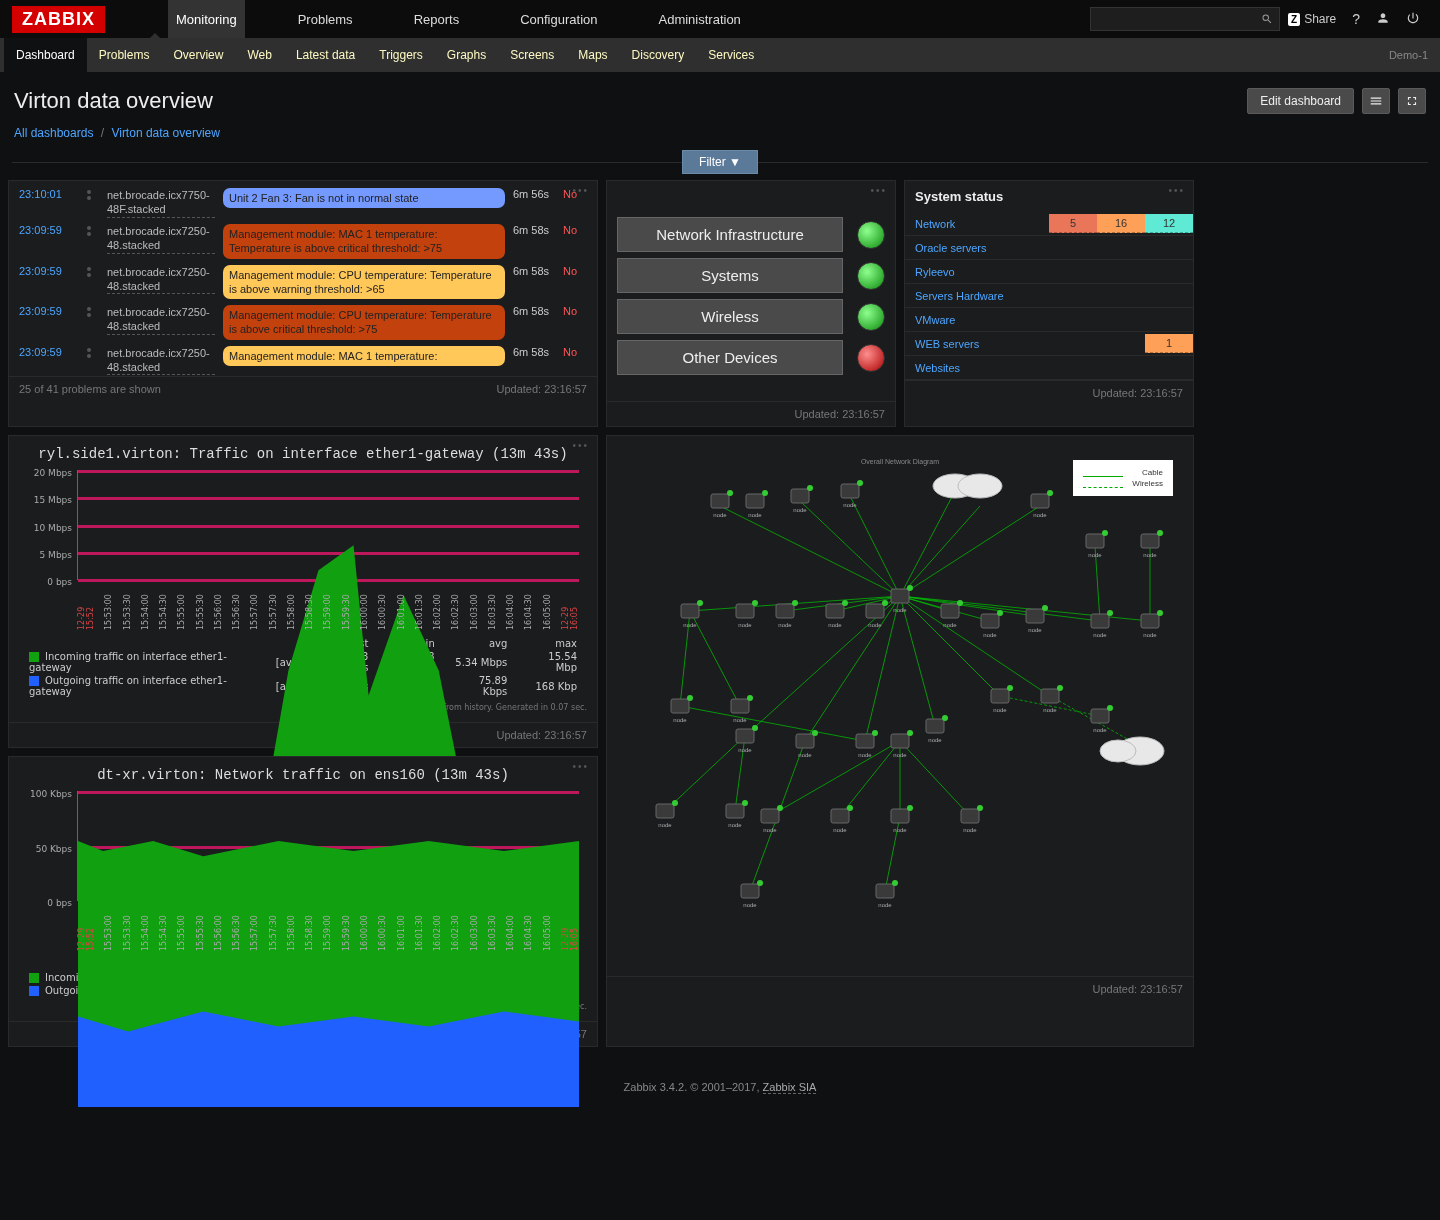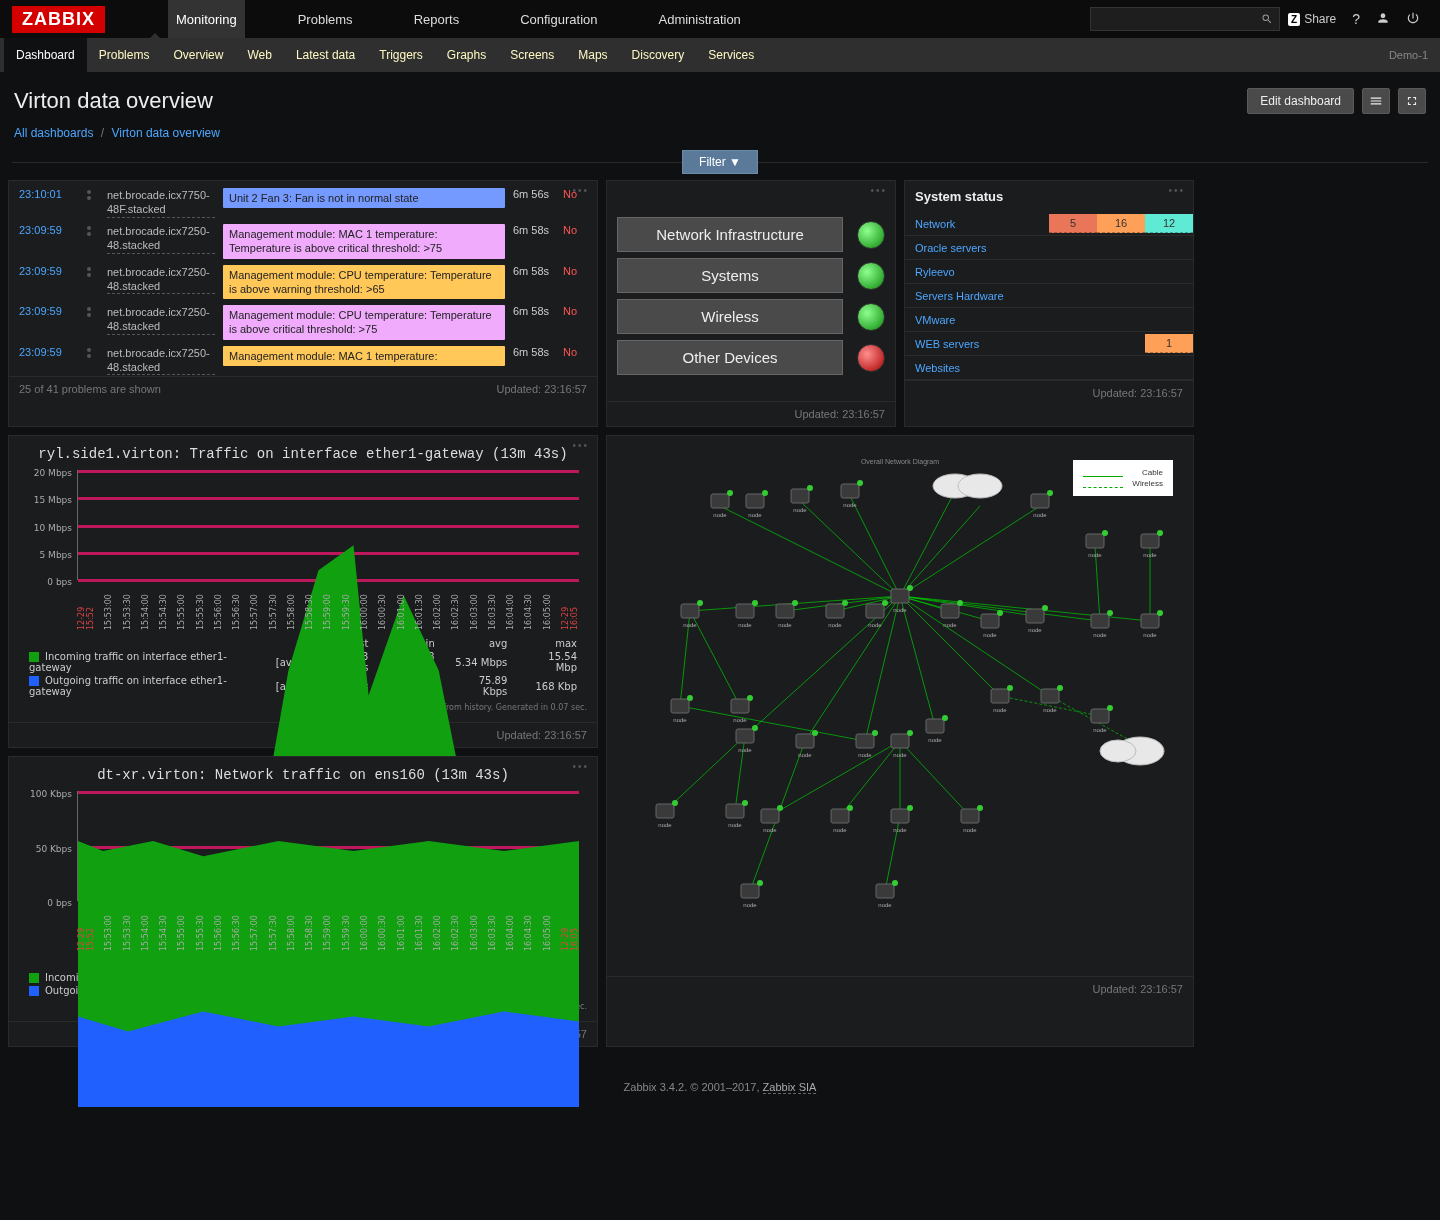--- a/index.html
+++ b/index.html
@@ -48,23 +48,23 @@
 .widget-foot { padding: 6px 10px; text-align: right; color: #777; font-size: 11px; border-top: 1px solid #2a2a2a; }
 .widget-foot .left { float: left; }
 
 
 .prob-body { height: 195px; overflow: hidden; padding: 4px 0 0; }
 .prob-row { display: flex; align-items: flex-start; padding: 3px 10px; font-size: 11px; min-height: 36px; }
 .prob-time { color: #4da6ff; width: 52px; flex-shrink: 0; }
 .prob-dots { width: 36px; flex-shrink: 0; display: flex; flex-direction: column; align-items: center; gap: 2px; padding-top: 2px; }
 .prob-dots .d { width: 4px; height: 4px; background: #555; border-radius: 50%; }
 .prob-host { width: 108px; flex-shrink: 0; color: #bbb; border-bottom: 1px dashed #555; margin-right: 8px; line-height: 1.3; }
-.prob-desc { flex: 1; padding: 3px 6px; margin-right: 8px; border-radius: 1px; font-size: 11px; line-height: 1.3; color: #222; }
+.prob-desc { flex: 1; padding: 3px 6px; margin-right: 8px; border-radius: 7px; font-size: 11px; line-height: 1.3; color: #222; }
 .sev-info { background: #7499ff; }
-.sev-high { background: #f0abfc; }
+.sev-high { background: #c2410c; }
 .sev-warn { background: #ffc859; }
 .prob-dur { width: 50px; color: #ccc; }
 .prob-ack { width: 24px; color: #ff5555; }
 
 
 .tiles-body { padding: 30px 10px 20px; }
 .tile-row { display: flex; align-items: center; margin: 6px 0; }
 .tile-lbl { flex: 1; background: #4a4a4a; border: 1px solid #666; text-align: center; padding: 8px; color: #eee; font-size: 15px; margin-right: 14px; }
 .led { width: 28px; height: 28px; border-radius: 50%; border: 1px solid #333; }
 .led.green { background: radial-gradient(circle at 35% 35%, #8eff8e, #0a8a0a); }

